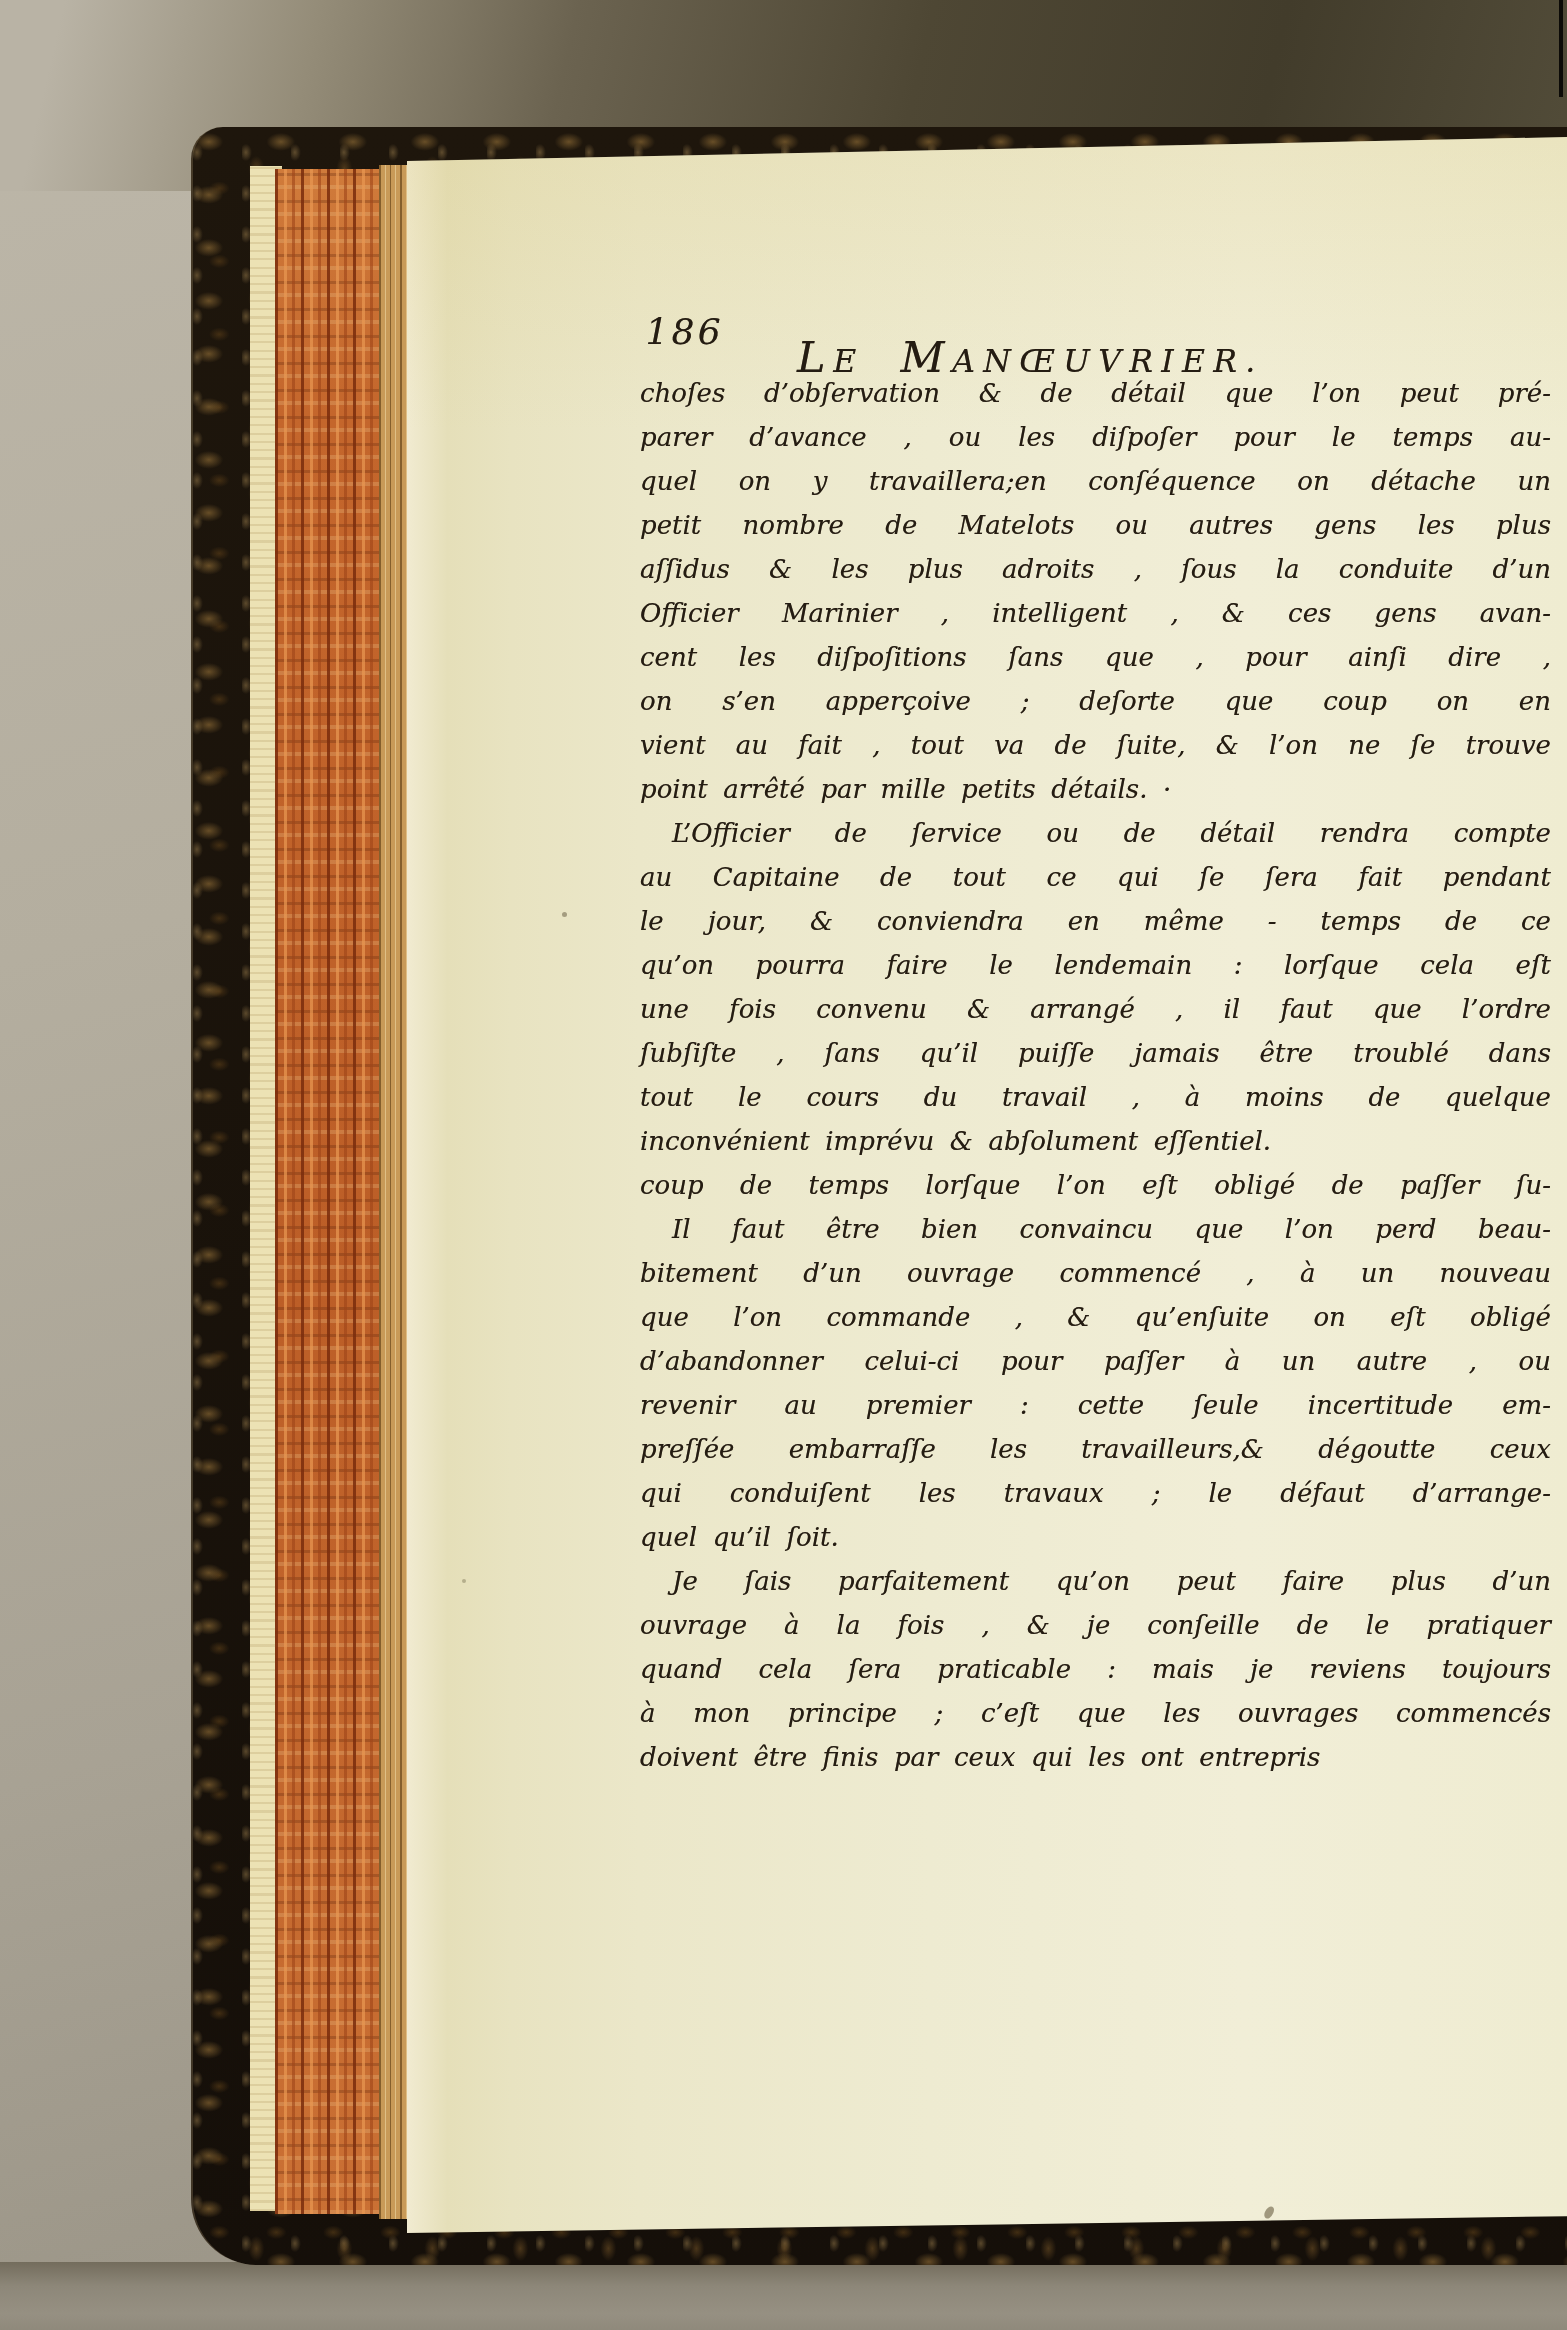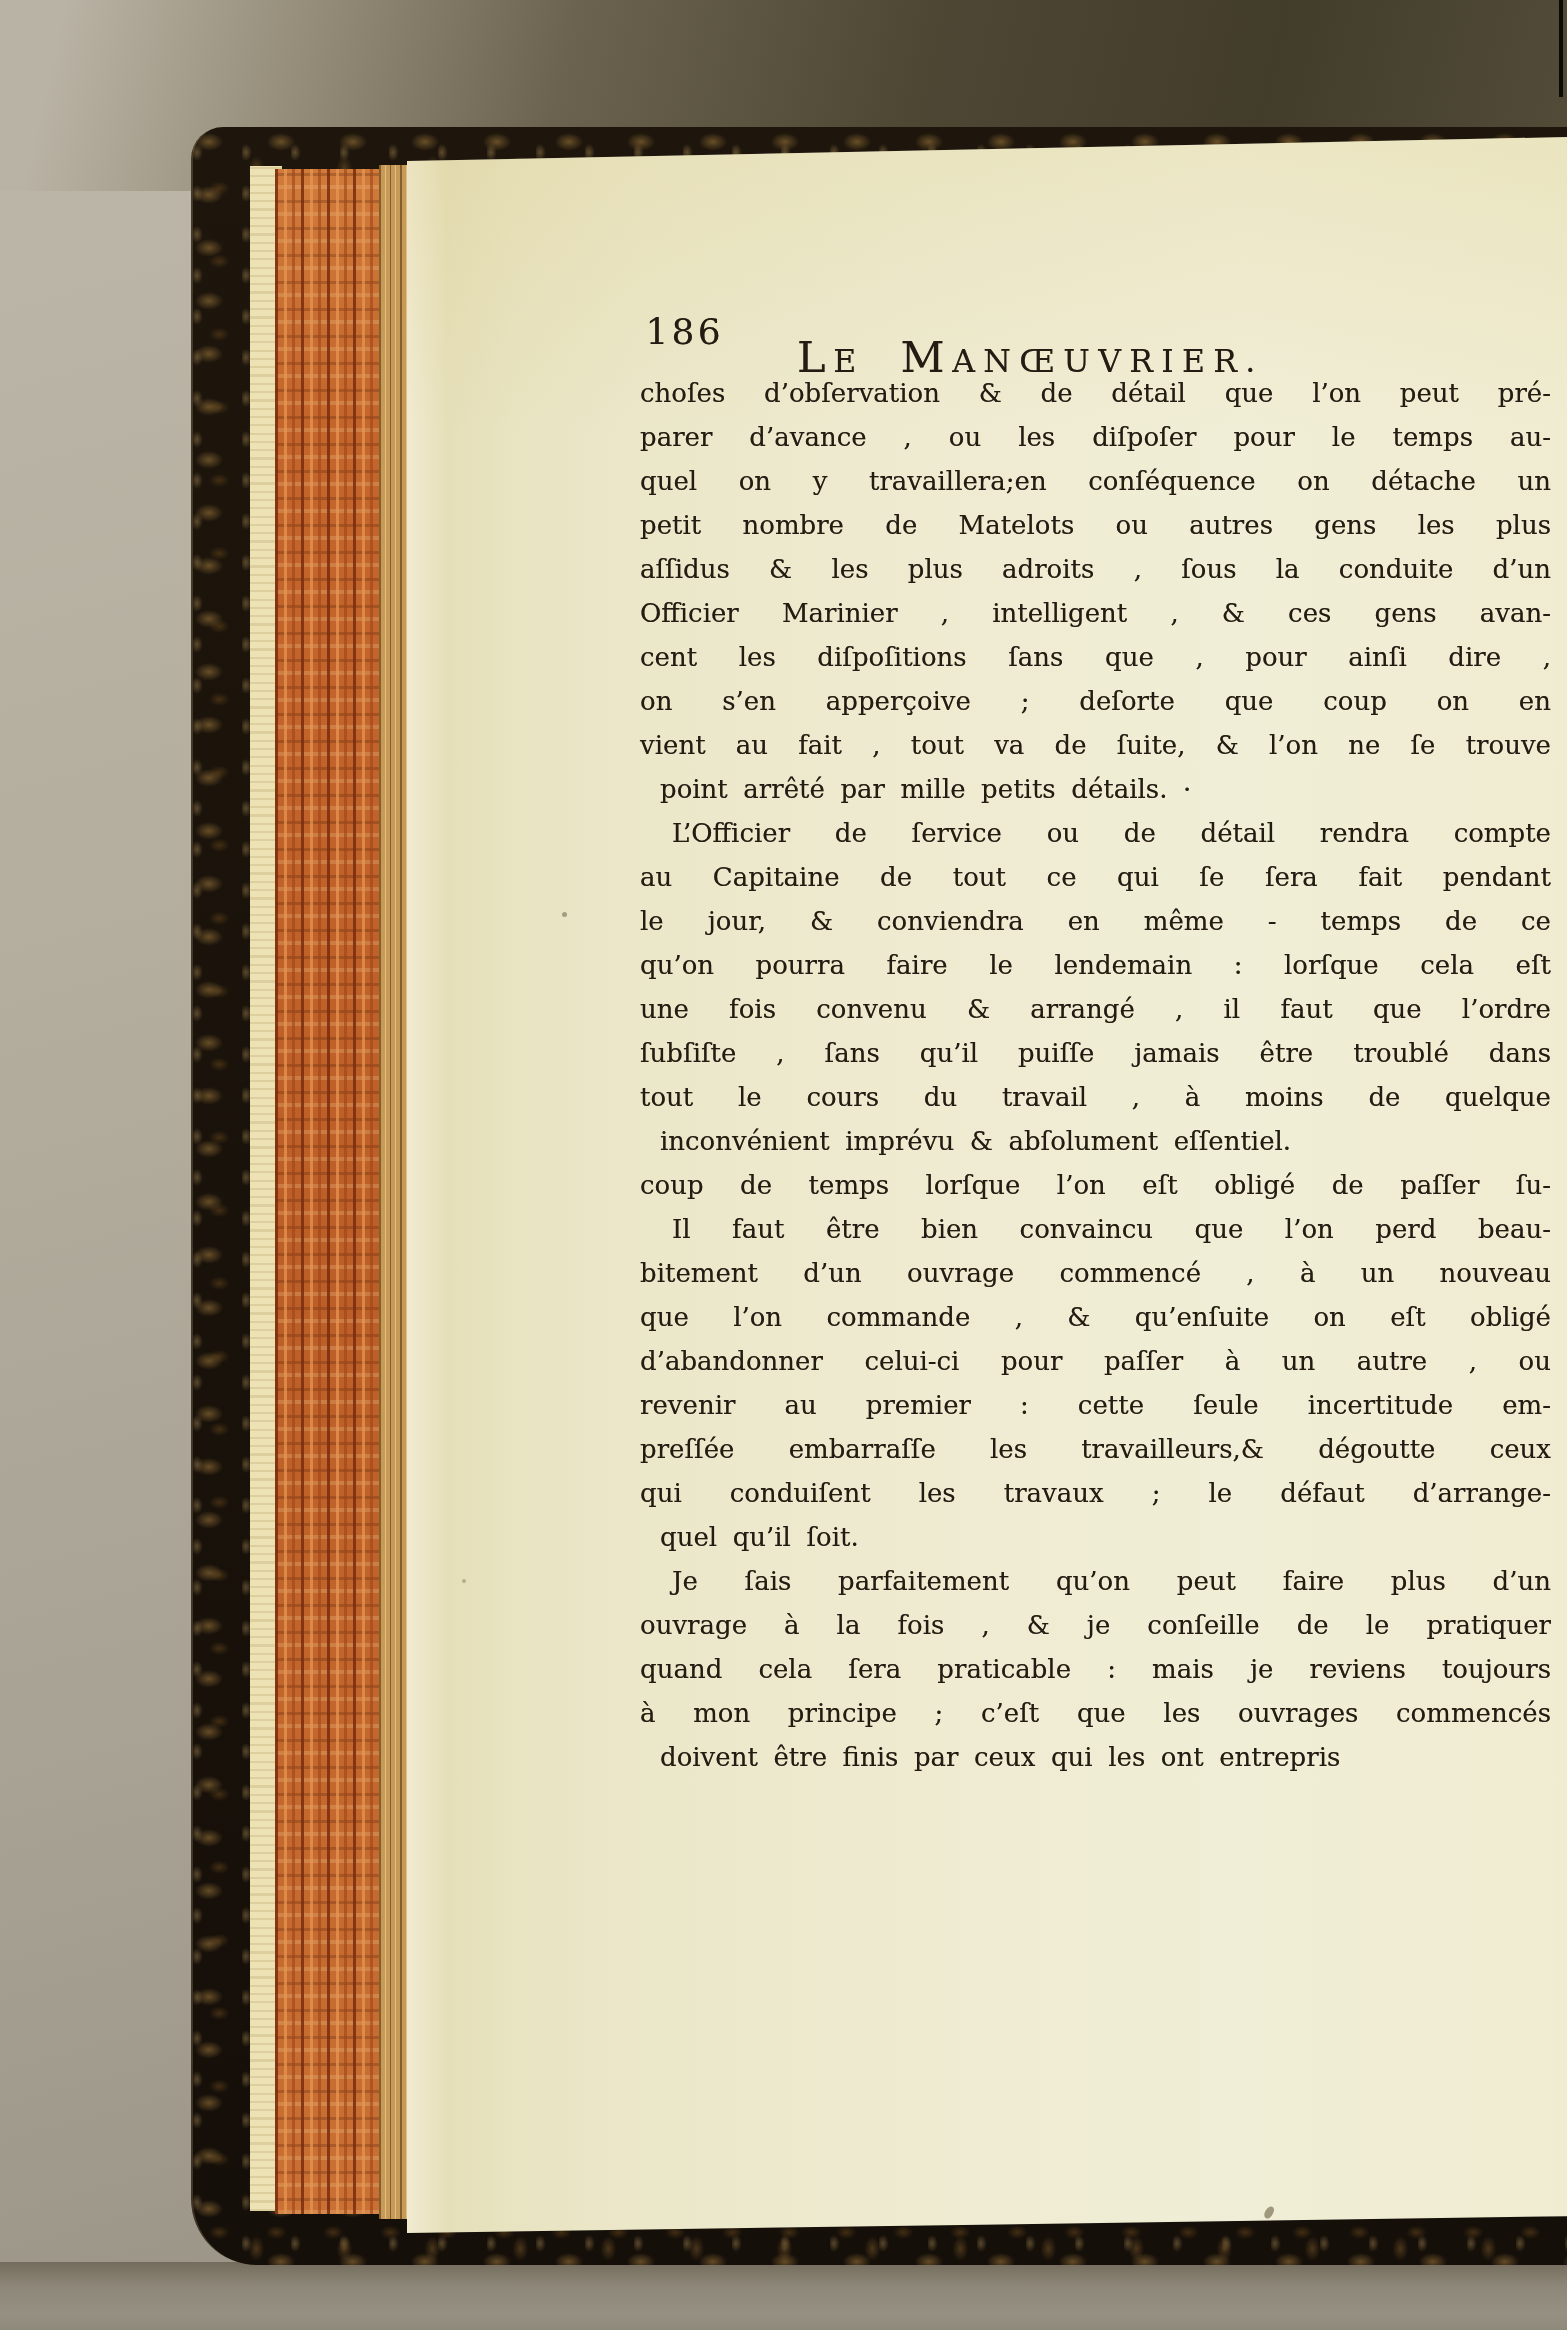--- a/index.html
+++ b/index.html
@@ -66,34 +66,34 @@
   .speck-b{position:absolute;left:562px;top:912px;width:5px;height:5px;z-index:7;
     background:rgba(70,58,34,.42);border-radius:50%;}
   .speck-c{position:absolute;left:462px;top:1579px;width:3.9px;height:3.9px;z-index:7;
     background:rgba(70,58,34,.3);border-radius:50%;}
   
   .bottom-shadow{
     position:absolute;left:0;top:2262px;width:1568px;height:69px;z-index:1;
     background:linear-gradient(to bottom,#736c5c,#8d8779 35%,#969082 75%,#8f897b 100%);
   }
   
-  .print{color:#241c12;text-shadow:0 0 0.6px rgba(40,26,12,.55);}
+  .print{color:#241c12;text-shadow:0 0 0.6px rgba(40,26,12,.55);font-style:italic;}
   .header{position:absolute;top:305px;left:641px;width:911px;height:51px;z-index:8;}
   .pagenum{position:absolute;left:4.4px;top:5.5px;font-size:36px;letter-spacing:3.3px;}
   .running-title{position:absolute;left:156px;top:0;white-space:nowrap;margin-top:27px;}
   .running-title .word{display:inline-block;margin-right:36px;}
   .running-title .lead{font-size:43px;letter-spacing:7.7px;}
   .running-title .rest{font-size:31.5px;letter-spacing:8.3px;}
   .textcol{position:absolute;left:640px;top:371px;width:911px;z-index:8;}
   .line{
     height:44px;line-height:44px;font-size:26px;white-space:nowrap;
     text-align:justify;text-align-last:justify;word-spacing:.1em;
   }
   .line.indent{text-indent:32px;}
-  .line.end{text-align-last:left;word-spacing:.28em;margin-left:20px;}
+  .line.end{text-align-last:left;word-spacing:.28em;}
 </style>
 </head>
 <body>
 
 <div class="scene">
   <div class="top-shadow"></div>
   <div class="bottom-shadow"></div>
   <div class="book-cover"></div>
   <div class="edge-cream"></div>
   <div class="edge-orange"></div>

